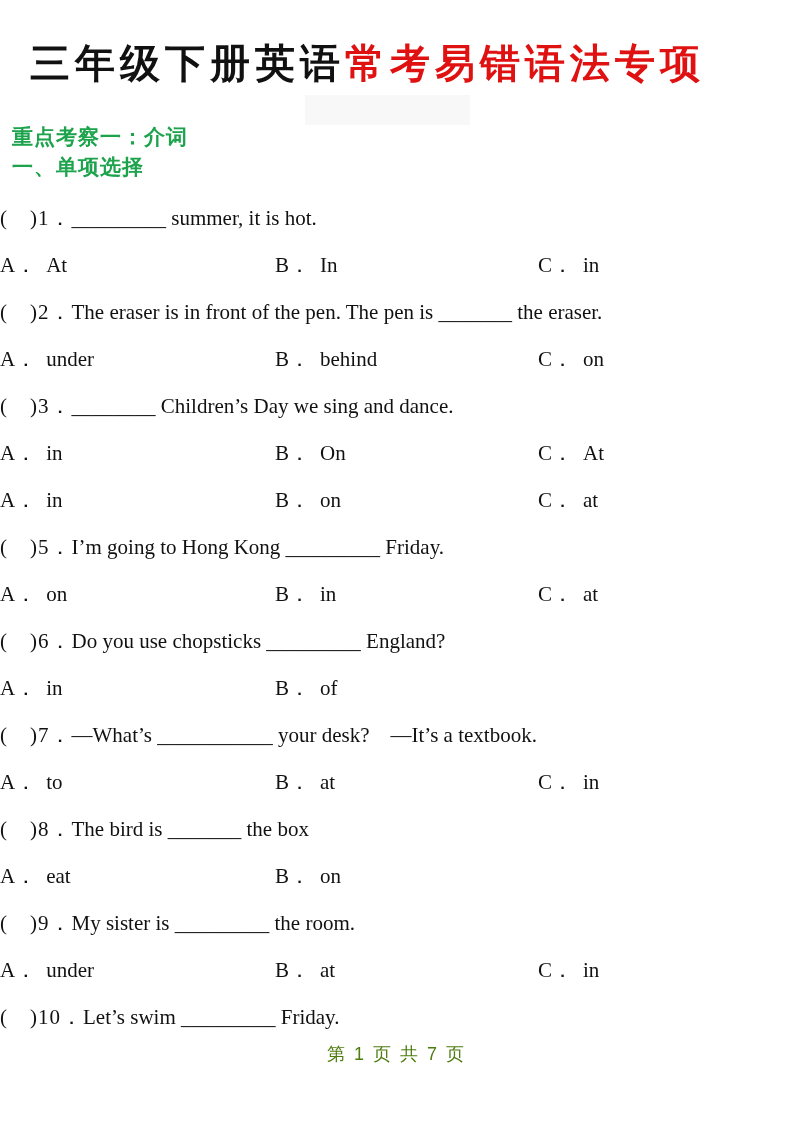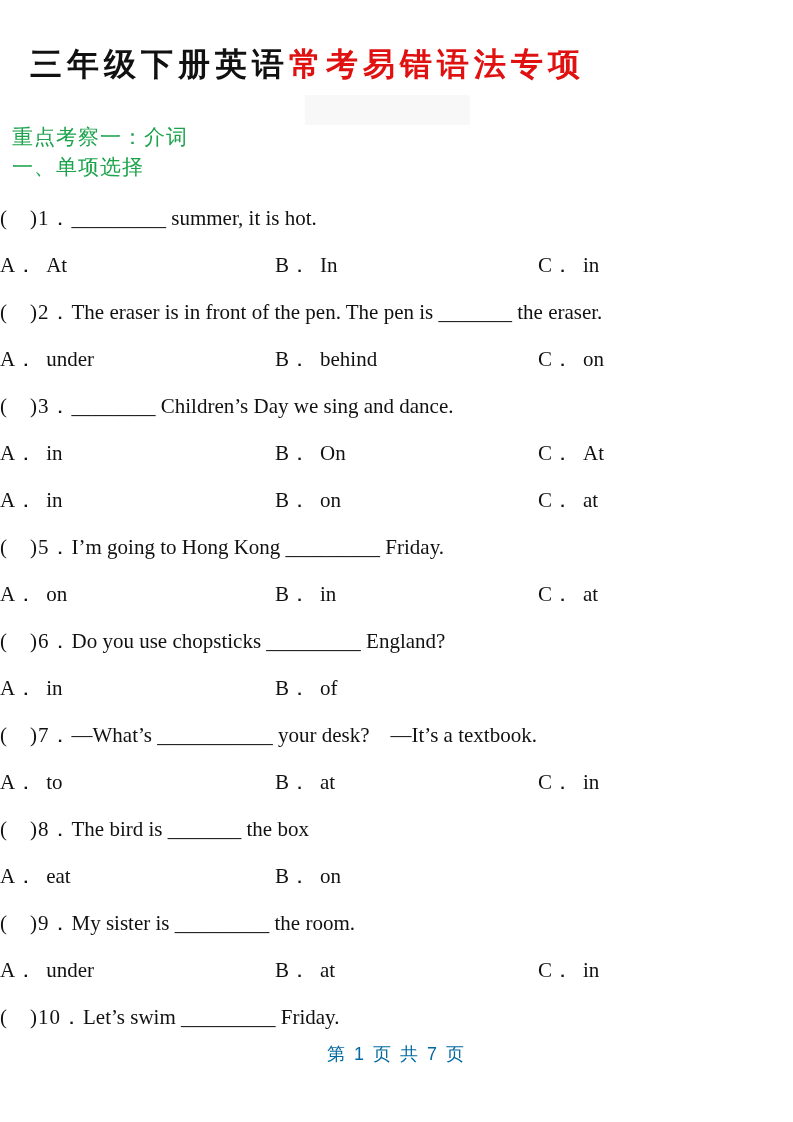--- a/index.html
+++ b/index.html
@@ -26,32 +26,32 @@
     left: 305px;
     top: 95px;
     width: 165px;
     height: 30px;
     background: #f8f8f8;
   }
   .title {
     margin: 0;
     padding: 40px 0 0 30px;
     font-family: "Liberation Serif", serif;
-    font-size: 32px;
+    font-size: 40px;
     line-height: 48px;
     font-weight: bold;
     letter-spacing: 5px;
     white-space: nowrap;
   }
   .title-black { color: #111111; }
   .title-red   { color: var(--red, #e01111); }
   .section-head {
     padding: 34px 0 0 12px;
     font-family: "Liberation Sans", sans-serif;
-    font-weight: normal;
+    font-weight: bold;
     font-size: 21px;
     line-height: 30px;
     color: var(--green, #1ca34c);
     letter-spacing: 1px;
   }
   .questions {
     margin-top: 13px;
   }
   .q-line {
     height: 47px;
@@ -71,21 +71,21 @@
   }
   .opt-letter { margin-right: 10px; }
   .footer {
     margin-top: 0px;
     width: 793px;
     text-align: center;
     font-family: "Liberation Sans", sans-serif;
     font-size: 18px;
     letter-spacing: 2px;
     line-height: 26px;
-    color: #0369a1;
+    color: #4d7c0f;
   }
 </style>
 </head>
 <body>
 
 <div class="page">
 
   <div class="watermark-box"></div>
 
   <h1 class="title"><span class="title-black">三年级下册英语</span><span class="title-red">常考易错语法专项</span></h1>

